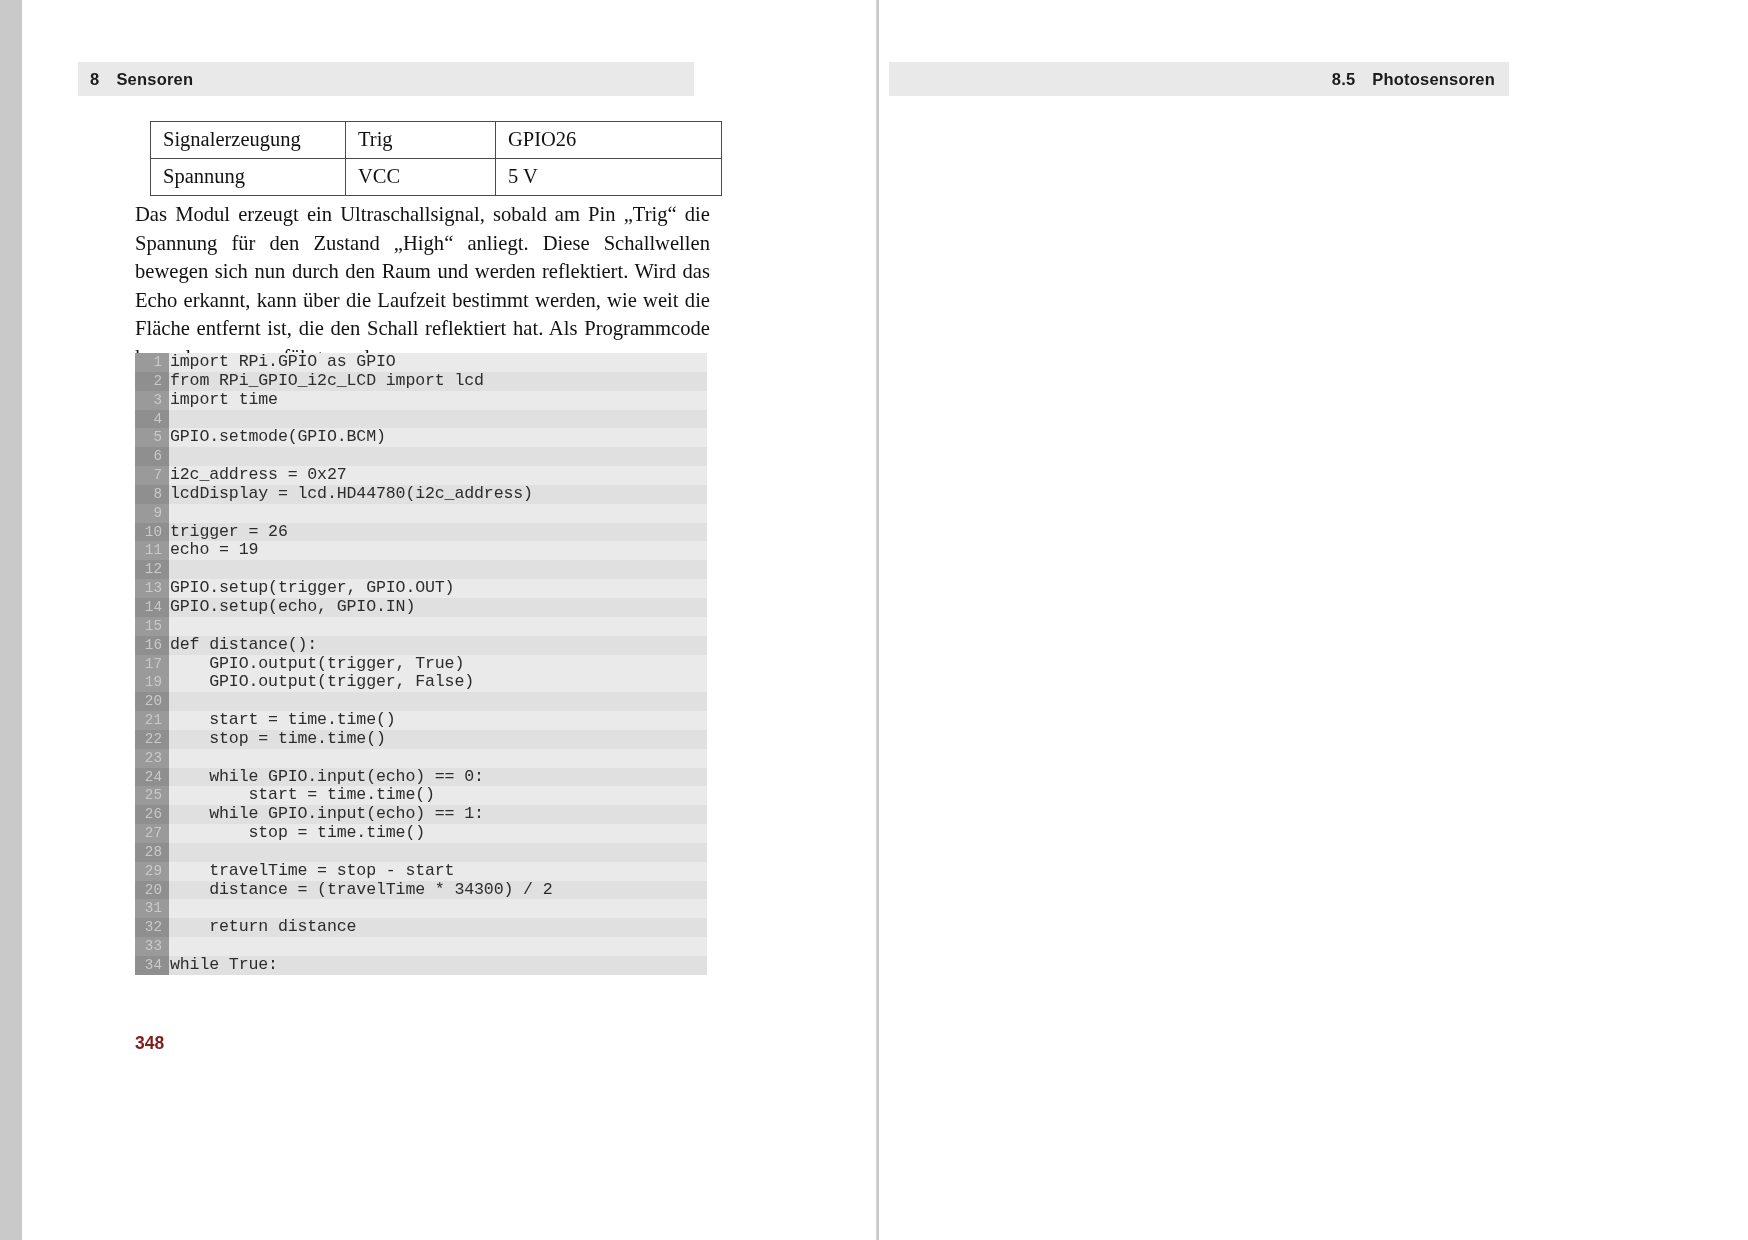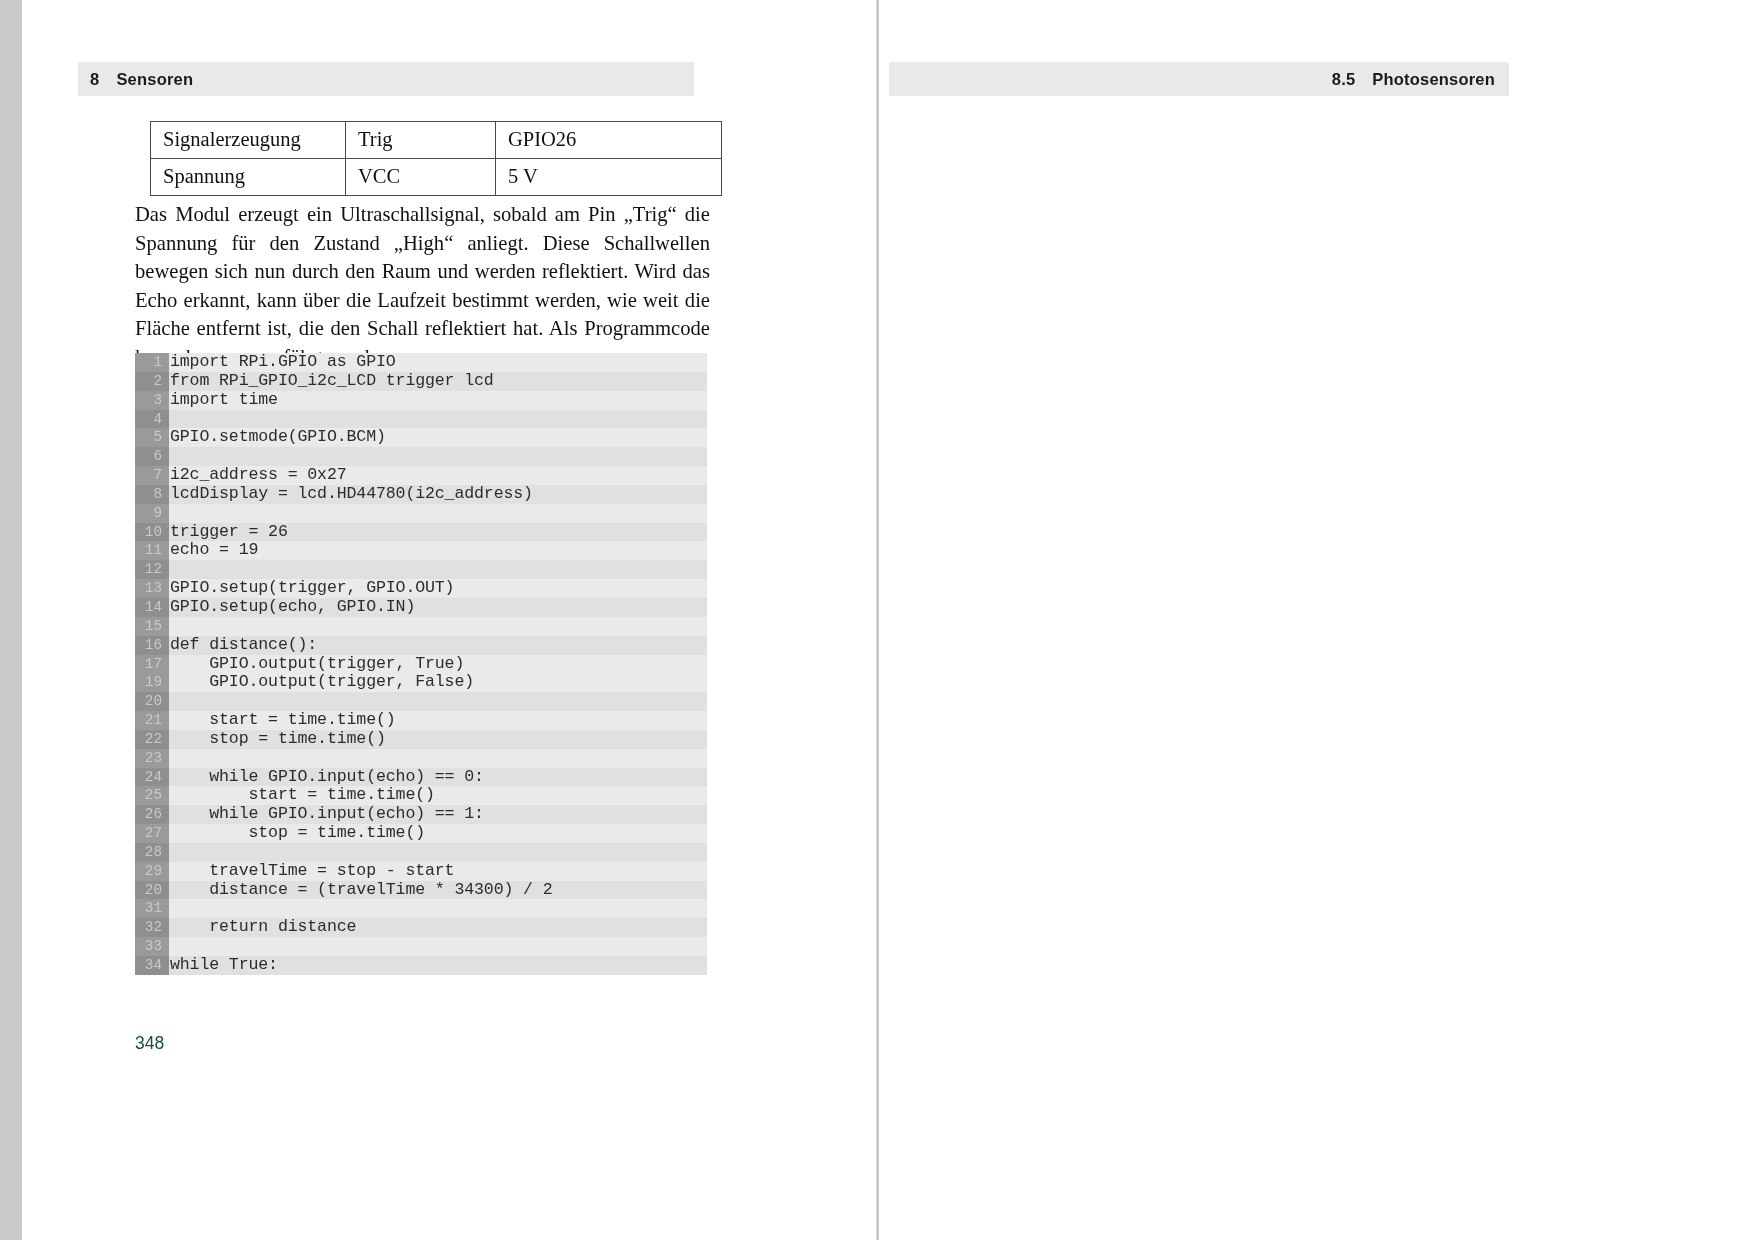--- a/index.html
+++ b/index.html
@@ -96,21 +96,21 @@
     display:flex;align-items:center;
     padding-left:11px;box-sizing:border-box;
     font-family:"Liberation Sans", sans-serif;
     font-weight:bold;font-size:16.5px;color:#ffffff;
   }
 
   
   .folio{
     position:absolute;bottom:186px;
     font-family:"Liberation Sans", sans-serif;
-    font-weight:normal;font-size:17.5px;color:#14532d;
+    font-weight:bold;font-size:17.5px;color:#7f1d1d;
   }
   .folio-left{left:113px;}
   .folio-right{right:45px;}
 </style>
 </head>
 <body>
 
 <div class="spread">
 
   <div class="page page-left">
@@ -137,21 +137,21 @@
 
     <div class="bodytext p-left">Das Modul erzeugt ein Ultraschallsignal, sobald am Pin „Trig“ die Spannung für den Zustand „High“ anliegt. Diese Schallwellen bewegen sich nun durch den Raum und werden reflektiert. Wird das Echo erkannt, kann über die Laufzeit bestimmt werden, wie weit die Fläche entfernt ist, die den Schall reflektiert hat. Als Programmcode kann das so ausgeführt werden:</div>
 
     <div class="codeblock code-left">
         <div class="code-row">
           <div class="gutter">1</div>
           <div class="codetext">import RPi.GPIO as GPIO</div>
         </div>
         <div class="code-row alt">
           <div class="gutter">2</div>
-          <div class="codetext">from RPi_GPIO_i2c_LCD trigger lcd</div>
+          <div class="codetext">from RPi_GPIO_i2c_LCD import lcd</div>
         </div>
         <div class="code-row">
           <div class="gutter">3</div>
           <div class="codetext">import time</div>
         </div>
         <div class="code-row alt">
           <div class="gutter">4</div>
           <div class="codetext"></div>
         </div>
         <div class="code-row">

